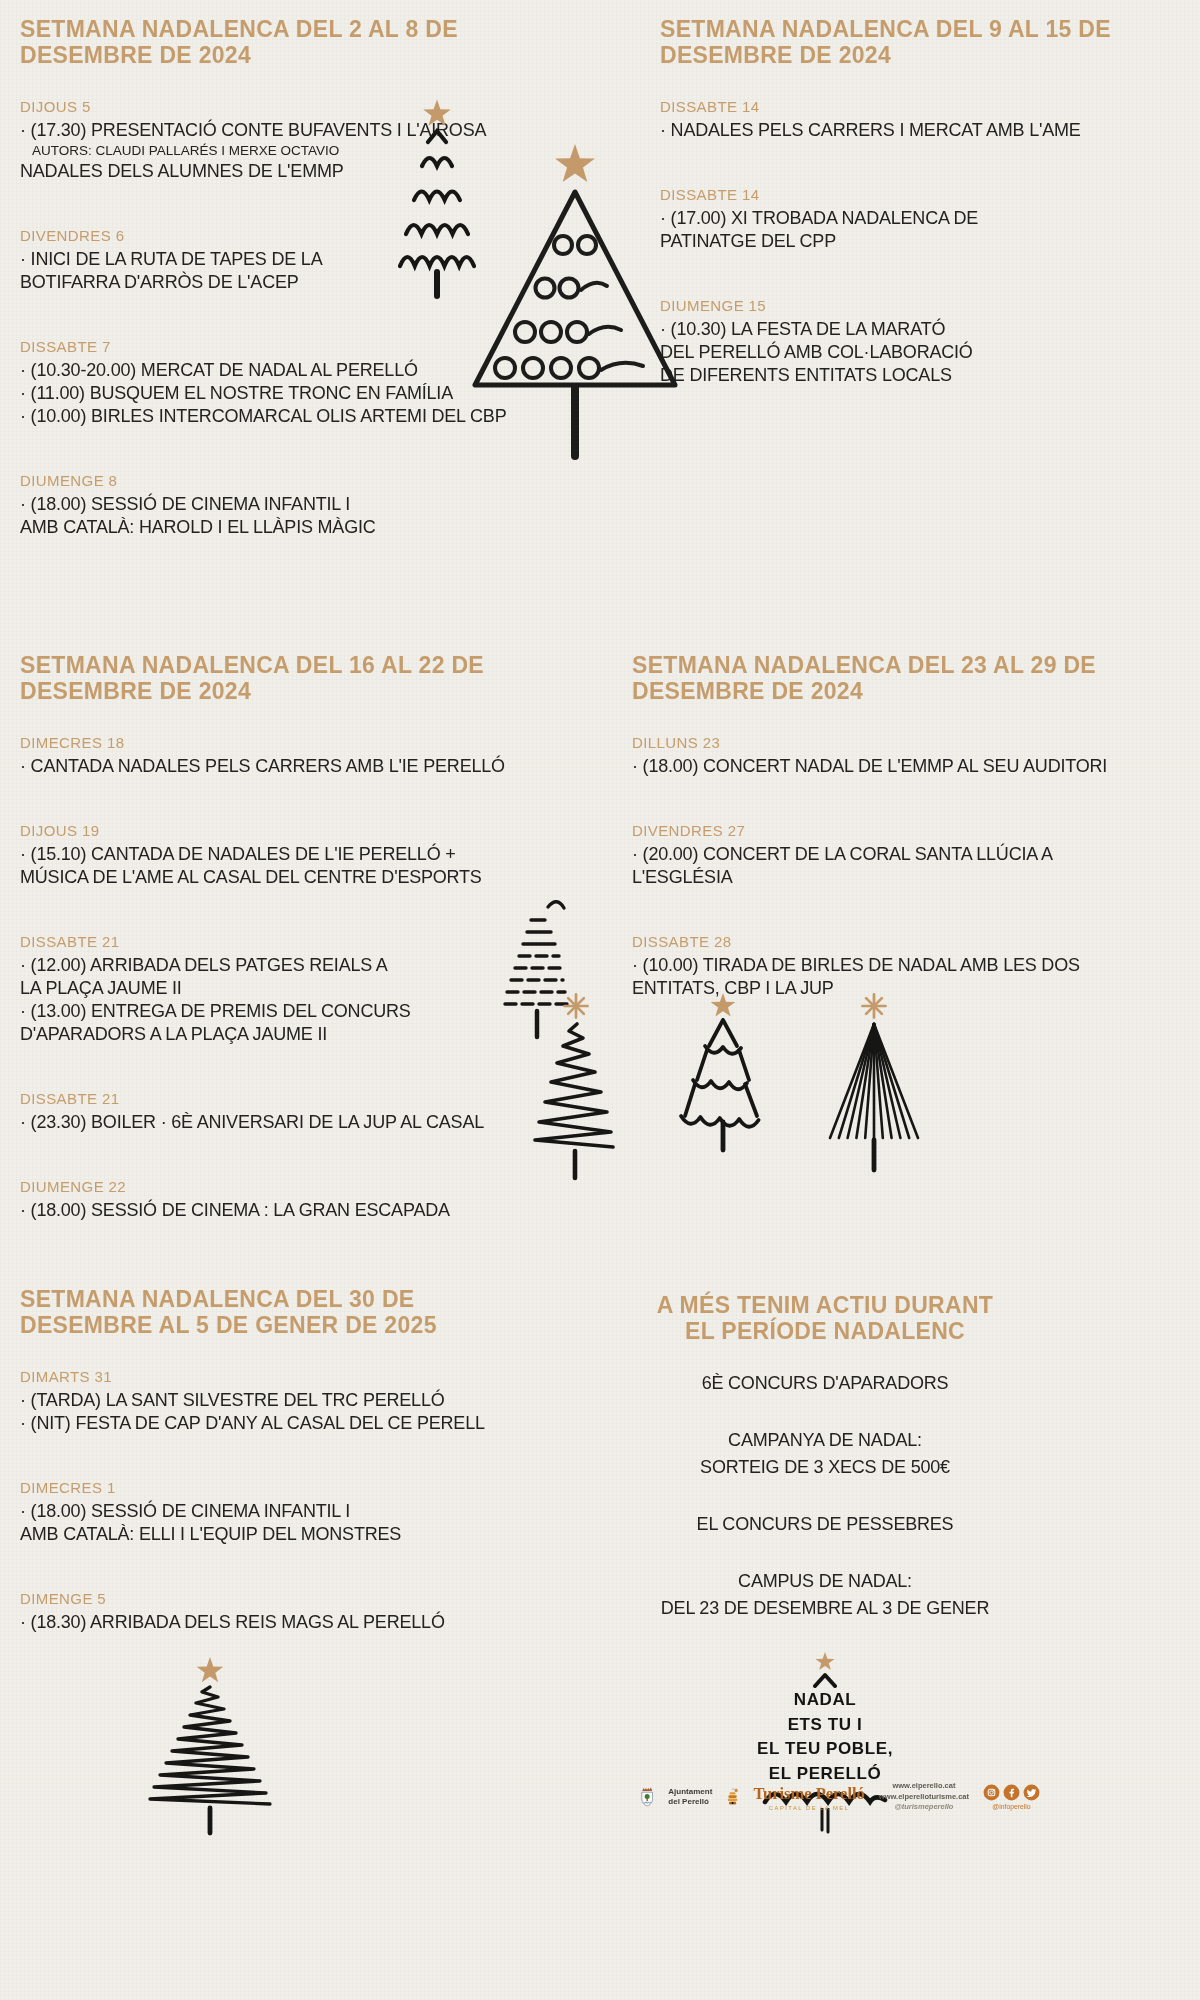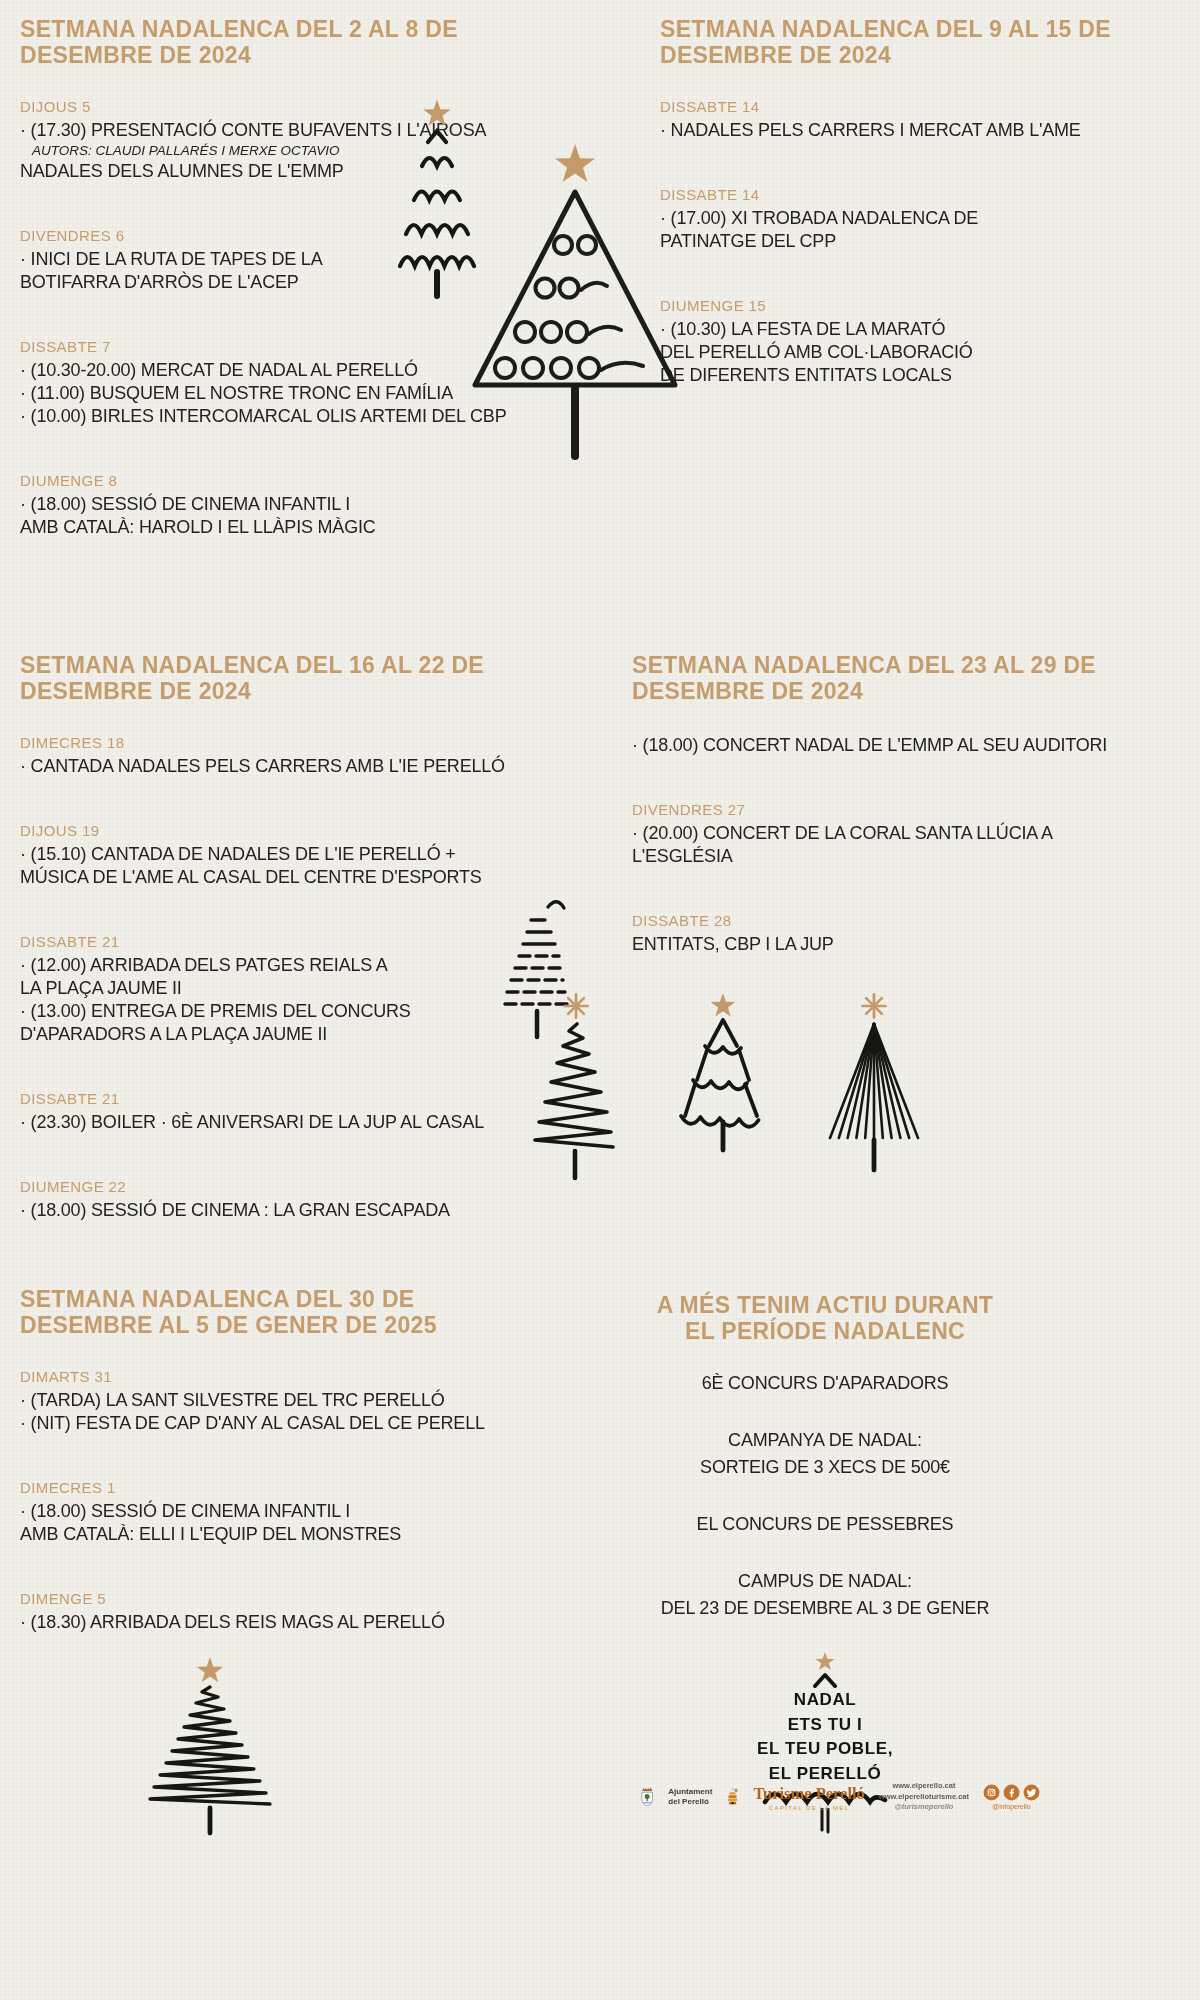--- a/index.html
+++ b/index.html
@@ -12,21 +12,21 @@
     font-family:"Liberation Sans", sans-serif;
     color:#232220;
   }
   .section{position:absolute;}
   .sec-title{color:#c59c6c; font-weight:bold; font-size:23px; line-height:1.14; letter-spacing:0.3px; margin-bottom:30px;}
   .title-line{white-space:nowrap;}
   .centered .title-line{white-space:normal;}
   .day{margin-bottom:44px;}
   .day-label{color:#c59c6c; font-weight:normal; font-size:15px; letter-spacing:0.4px; margin-bottom:4px;}
   .event-line{font-size:18px; line-height:23px; letter-spacing:-0.2px; color:#232220;}
-  .event-line.small{font-size:13.5px; line-height:18px; padding-left:12px; letter-spacing:0;font-style:italic;}
+  .event-line.small{font-size:13.5px; line-height:18px; padding-left:12px; letter-spacing:0;}
   .centered{text-align:center;}
   .extra-group{margin-bottom:30px; font-size:18px; line-height:27px; letter-spacing:-0.2px;}
   .tree-text{margin-top:6px;}
   .tree-line{font-weight:bold; font-size:17px; line-height:24.5px; letter-spacing:0.6px; color:#141412;}
   .svg-block{display:block; margin:0 auto;}
   .footer{position:absolute; left:640px; top:1780px; width:400px; display:flex; align-items:center; justify-content:center; gap:14px;}
   .aj-text{font-size:8px; line-height:1.3; font-weight:bold; color:#3c3b37;}
   .turisme{text-align:center;}
   .turisme-name{font-family:"Liberation Serif", serif; font-weight:bold; font-size:16.5px; color:#b5641c; white-space:nowrap;}
   .turisme-tag{font-size:5.8px; letter-spacing:1.5px; color:#c98f35; margin-top:1px;}
@@ -142,29 +142,31 @@
       </div>
   </div>
 
   <div class="section" style="left:632px; top:652px; width:530px;">
     <div class="sec-title">
         <div class="title-line">SETMANA NADALENCA DEL 23 AL 29 DE</div>
         <div class="title-line">DESEMBRE DE 2024</div>
       </div>
     <div>
         <div class="day">
+          <div class="day-label">DILLUNS 23</div>
           <div class="event-line">· (18.00) CONCERT NADAL DE L'EMMP AL SEU AUDITORI</div>
         </div>
         <div class="day">
           <div class="day-label">DIVENDRES 27</div>
           <div class="event-line">· (20.00) CONCERT DE LA CORAL SANTA LLÚCIA A</div>
           <div class="event-line">L'ESGLÉSIA</div>
         </div>
         <div class="day">
           <div class="day-label">DISSABTE 28</div>
+          <div class="event-line">· (10.00) TIRADA DE BIRLES DE NADAL AMB LES DOS</div>
           <div class="event-line">ENTITATS,  CBP I LA JUP</div>
         </div>
       </div>
   </div>
 
   <div class="section" style="left:20px; top:1286px; width:500px;">
     <div class="sec-title">
         <div class="title-line">SETMANA NADALENCA DEL 30 DE</div>
         <div class="title-line">DESEMBRE AL 5 DE GENER DE 2025</div>
       </div>

